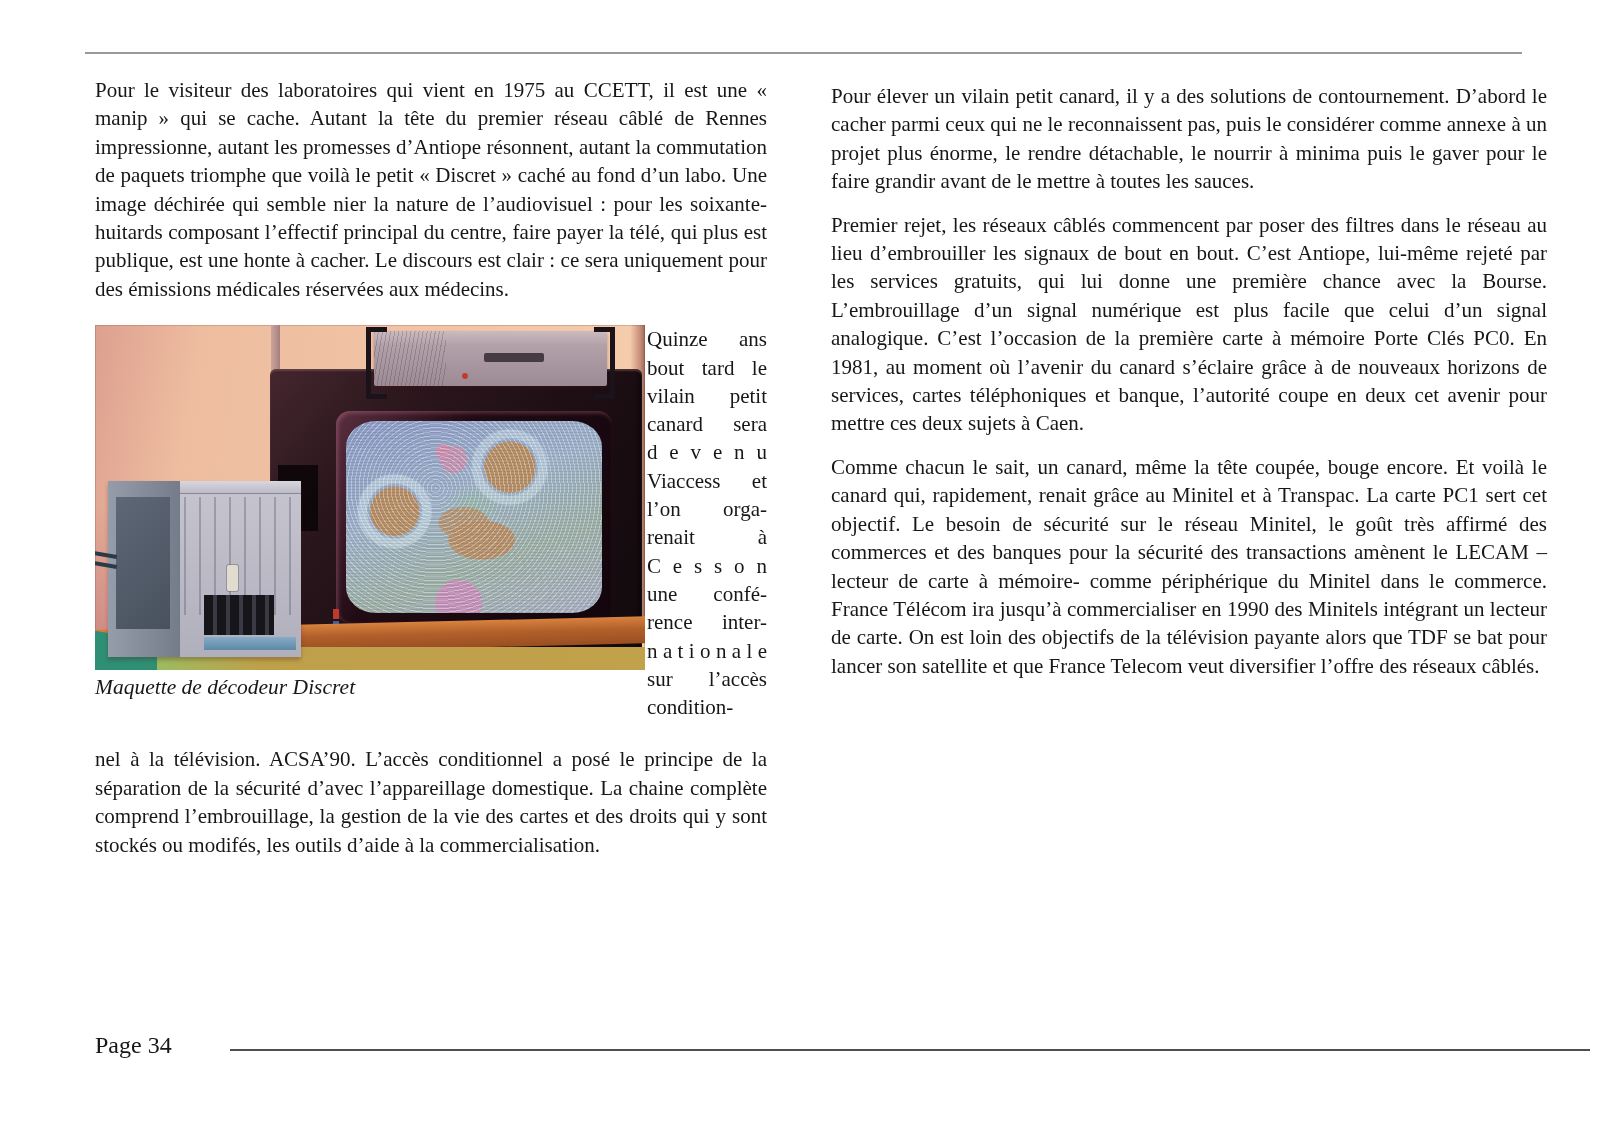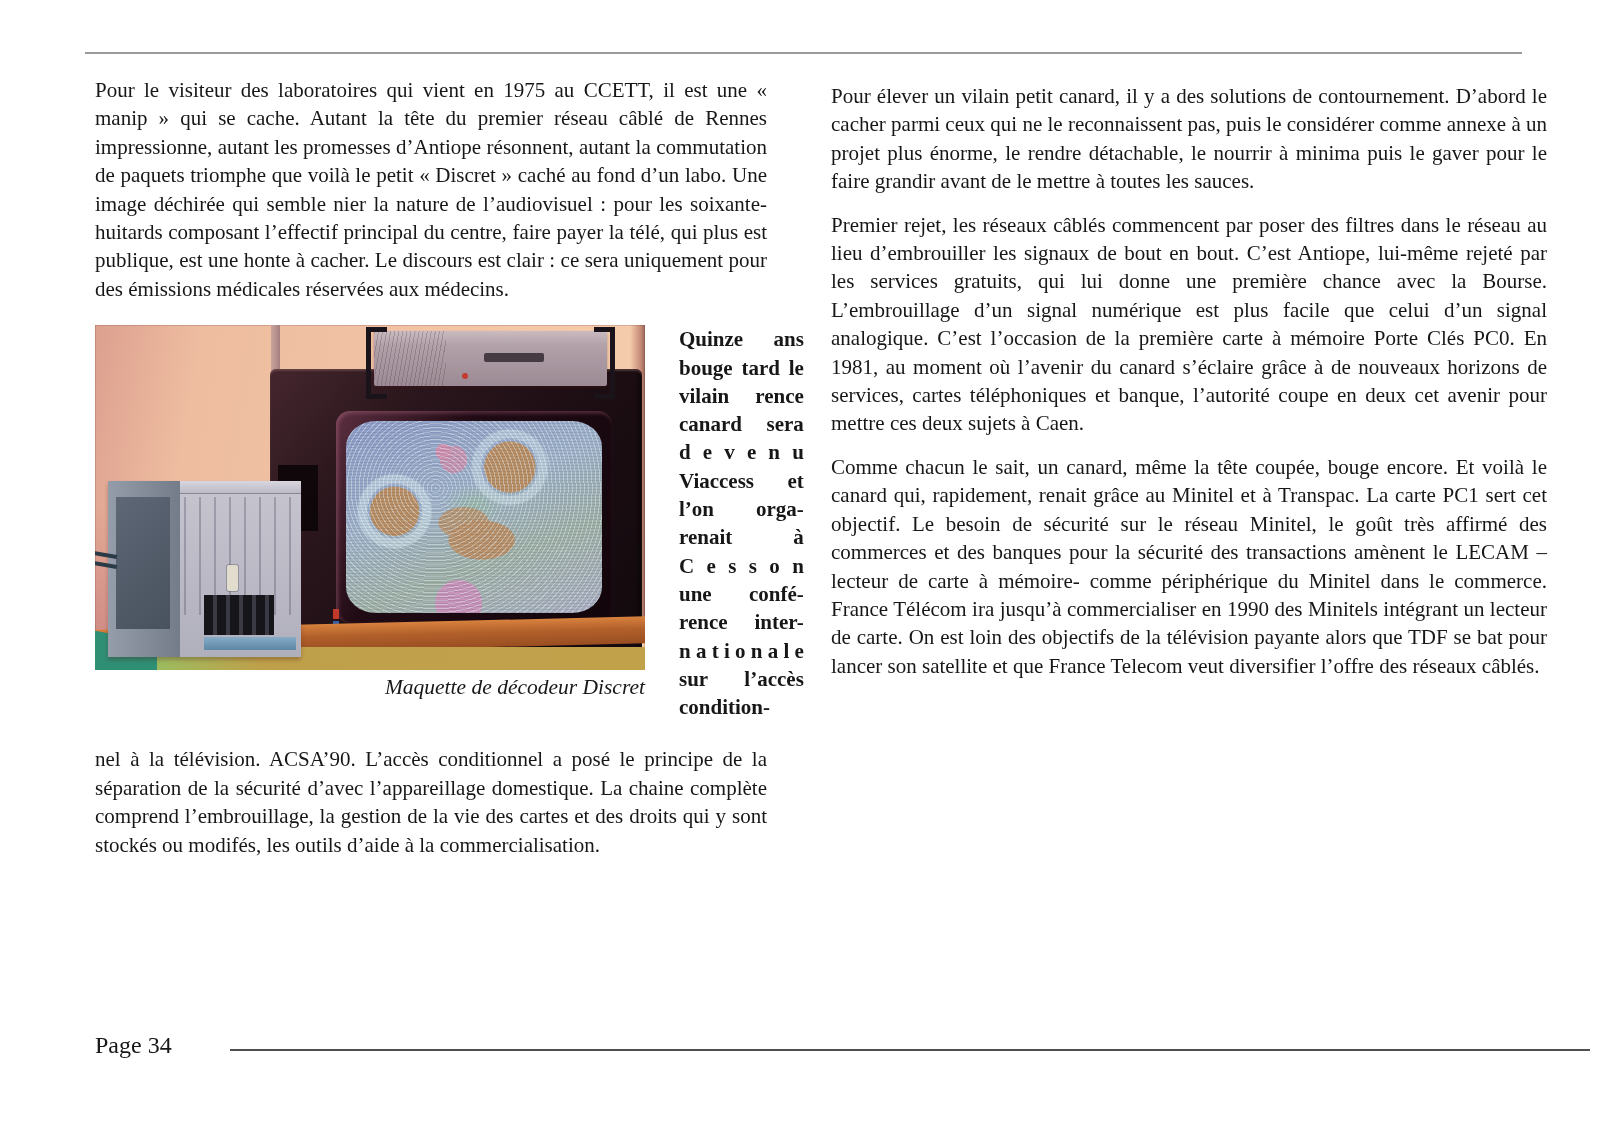--- a/index.html
+++ b/index.html
@@ -6,24 +6,24 @@
   body{width:1600px;height:1126px;position:relative;overflow:hidden;
        font-family:"Liberation Serif","DejaVu Serif",serif;color:#171717;}
   .top-rule{position:absolute;left:85px;top:52px;width:1437px;height:2px;background:#9a9a9a;}
   .col-left{position:absolute;left:95px;top:76px;width:672px;}
   .col-right{position:absolute;left:795px;top:82px;width:716px;margin-left:36px;}
   h1.title{font-size:38px;line-height:42px;font-weight:700;margin:0 0 20px 0;letter-spacing:.2px;}
   .body{font-size:21px;line-height:28.4px;text-align:justify;margin:0;}
   .para + .para{margin-top:15px;}
   .figure-row{display:flex;margin-top:22px;}
   .photo-wrap{width:550px;flex:0 0 550px;}
-  .wrap-col{flex:1;margin-left:34px;font-weight:bold;}
+  .wrap-col{flex:1;margin-left:2px;}
   .wrap-line{font-size:21px;line-height:28.3px;text-align:justify;text-align-last:justify;white-space:nowrap;overflow:hidden;}
   .wrap-line:last-child{text-align-last:left;}
-  .caption{text-align:right;font-style:italic;font-size:21.5px;margin-top:5px;}
+  .caption{text-align:left;font-style:italic;font-size:21.5px;margin-top:5px;}
   .continuation{margin-top:24px;}
   .footer{position:absolute;left:95px;top:1032px;width:1495px;display:flex;align-items:center;text-align:right;}
   .footer-label{font-size:24px;flex:0 0 auto;}
   .footer-rule{flex:1;height:2px;background:#4f4f4f;margin-left:58px;margin-top:8px;}
 
   
   .photo{position:relative;width:550px;height:345px;overflow:hidden;
     background:
       radial-gradient(90% 80% at -5% 100%, rgba(172,82,102,.50), rgba(172,82,102,0) 60%),
       linear-gradient(100deg, var(--photo-wall-dark,#dda08f) 0%, #eebda0 18%, var(--photo-wall,#f2c4a6) 60%, #f6cfae 100%);
@@ -147,22 +147,22 @@
           <div class="rack-slot-blue"></div>
         </div>
         <div class="cable c1"></div>
         <div class="cable c2"></div>
       </div>
       <div class="caption">Maquette de décodeur Discret</div>
     </div>
 
     <div class="wrap-col">
         <div class="wrap-line">Quinze ans</div>
-        <div class="wrap-line">bouge tard le</div>
-        <div class="wrap-line">vilain rence</div>
+        <div class="wrap-line">bout tard le</div>
+        <div class="wrap-line">vilain petit</div>
         <div class="wrap-line">canard sera</div>
         <div class="wrap-line">d e v e n u</div>
         <div class="wrap-line">Viaccess et</div>
         <div class="wrap-line">l’on orga-</div>
         <div class="wrap-line">renait à</div>
         <div class="wrap-line">C e s s o n</div>
         <div class="wrap-line">une confé-</div>
         <div class="wrap-line">rence inter-</div>
         <div class="wrap-line">n a t i o n a l e</div>
         <div class="wrap-line">sur l’accès</div>

